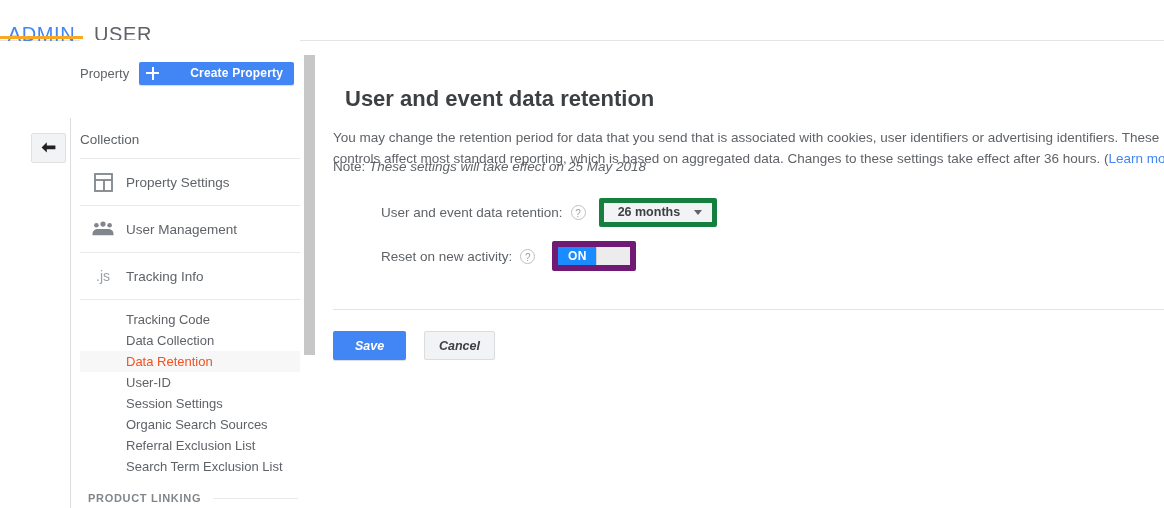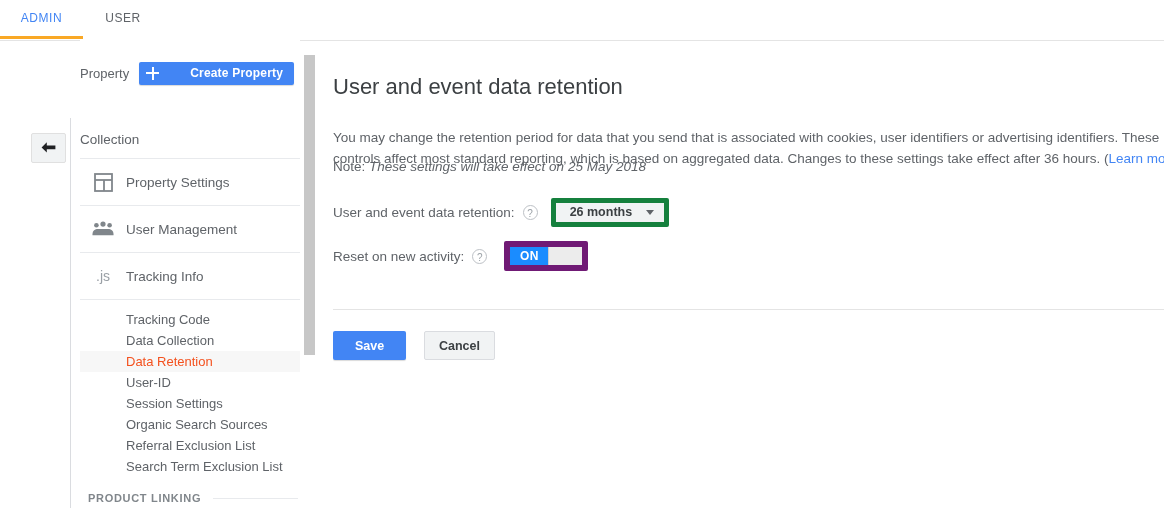--- a/index.html
+++ b/index.html
@@ -20,24 +20,24 @@
   .tabbar {
     position: absolute;
     left: 0; top: 0;
     width: 1164px;
     height: 40px;
     background: #ffffff;
     border-bottom: 1px solid #e4e4e4;
   }
   .tab {
     position: absolute;
-    top: 0;
+    top: 16px;
     height: 40px;
     line-height: 37px;
-    font-size: 12px;
+    font-size: 20px;
     letter-spacing: 0.6px;
     text-align: center;
     cursor: pointer;
     user-select: none;
   }
   .tab-admin {
     left: 0;
     width: 83px;
     color: #4285f4;
   }
@@ -249,22 +249,22 @@
     top: 41px;
     width: 831px;
     height: 467px;
     overflow: hidden;
   }
   .page-title {
     position: absolute;
     left: 0; top: 33px;
     font-size: 22px;
     color: #3c4043;
-    font-weight: normal;
-    margin: 0;
+    font-weight: bold;
+    margin: 12px;
     white-space: nowrap;
   }
   .intro {
     position: absolute;
     left: 0; top: 72px;
     width: 860px;
     font-size: 13.5px;
     line-height: 21px;
     color: #5f6368;
   }
@@ -289,20 +289,21 @@
     align-items: center;
     height: 30px;
   }
   .row-retention { top: 156px; }
   .row-reset     { top: 200px; }
 
   .field-label {
     font-size: 13.5px;
     color: #5f6368;
     white-space: nowrap;
+    margin-left: 48px;
   }
   .help {
     width: 15px; height: 15px;
     border: 1px solid #bdc1c6;
     border-radius: 50%;
     color: #9aa0a6;
     font-size: 10px;
     line-height: 15px;
     text-align: center;
     margin-left: 8px;
@@ -366,20 +367,21 @@
     width: 831px;
     height: 1px;
     background: #e4e4e4;
   }
 
   .btn-row {
     position: absolute;
     left: 0; top: 290px;
     display: flex;
     align-items: flex-end;
+    font-style: italic;
   }
   .btn {
     height: 29px;
     border-radius: 2px;
     font-size: 12.5px;
     font-weight: bold;
     display: inline-flex;
     align-items: center;
     justify-content: center;
     cursor: pointer;

